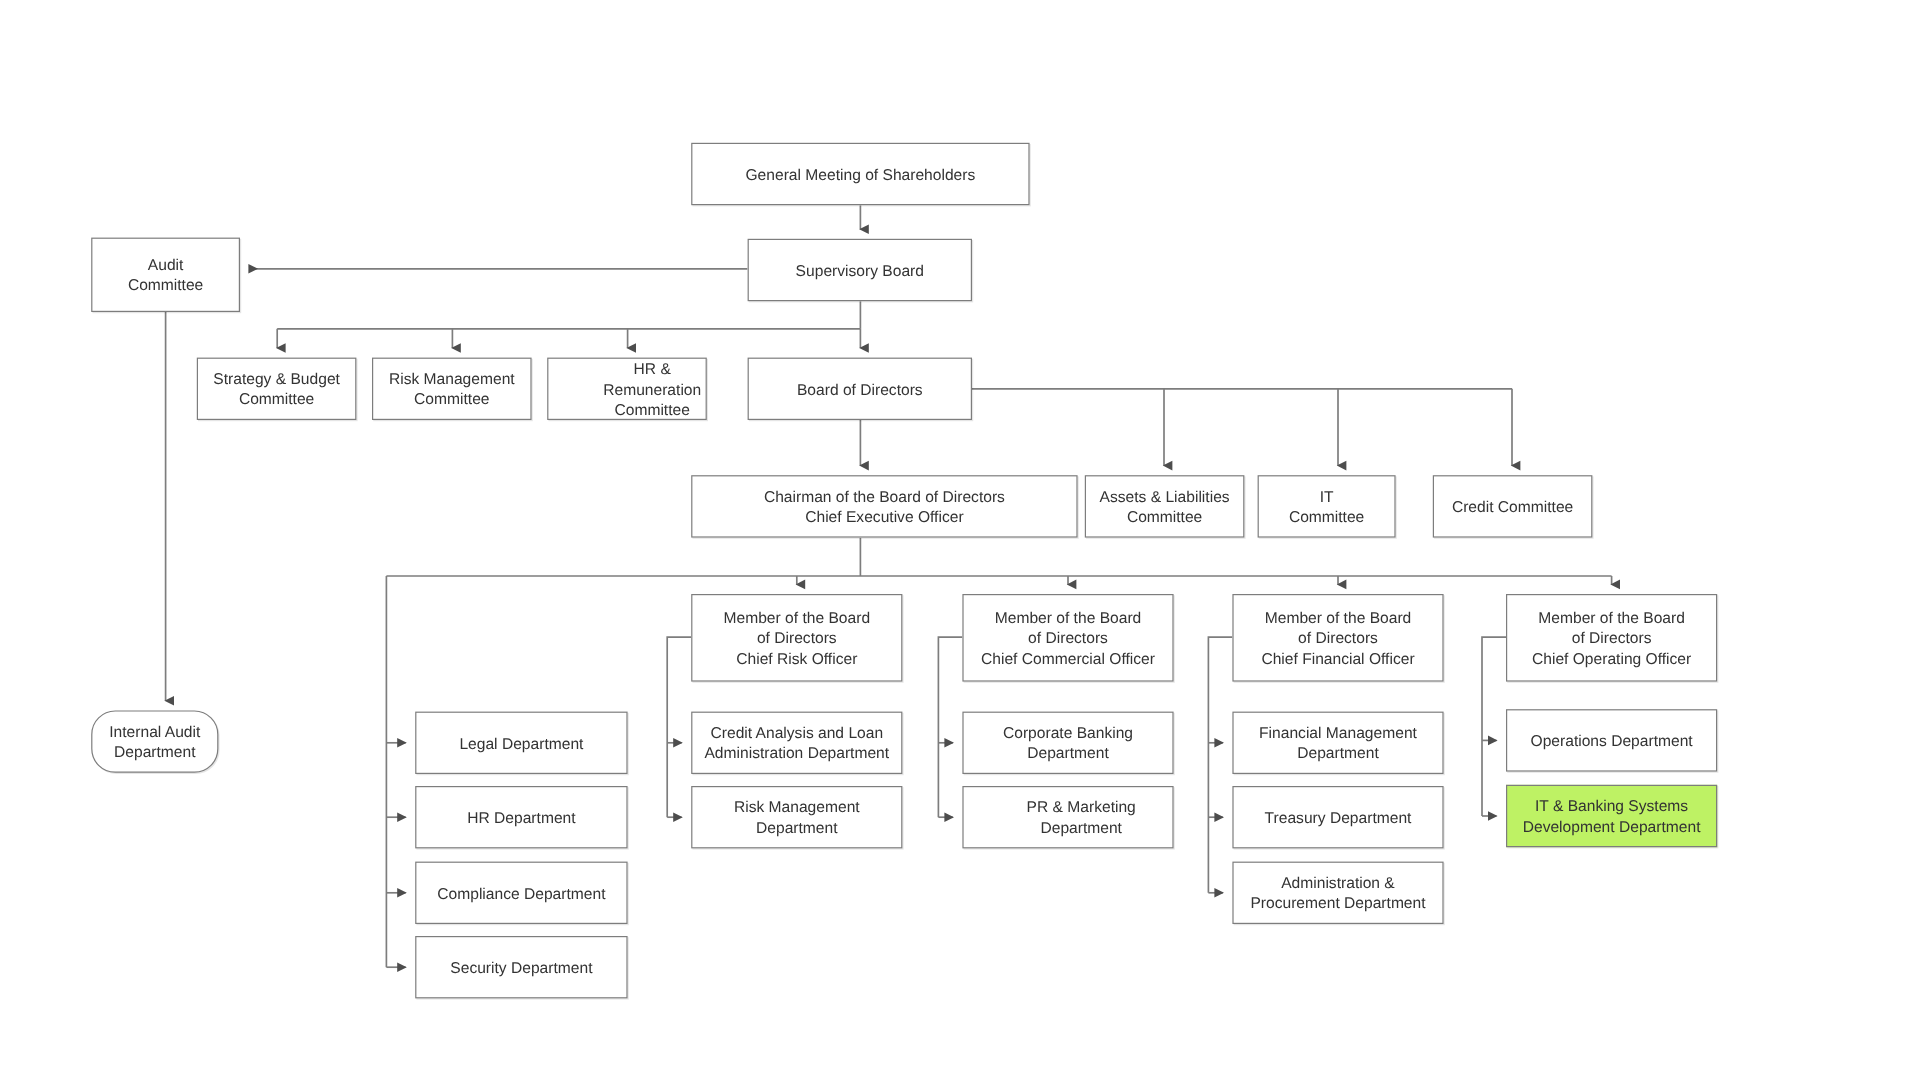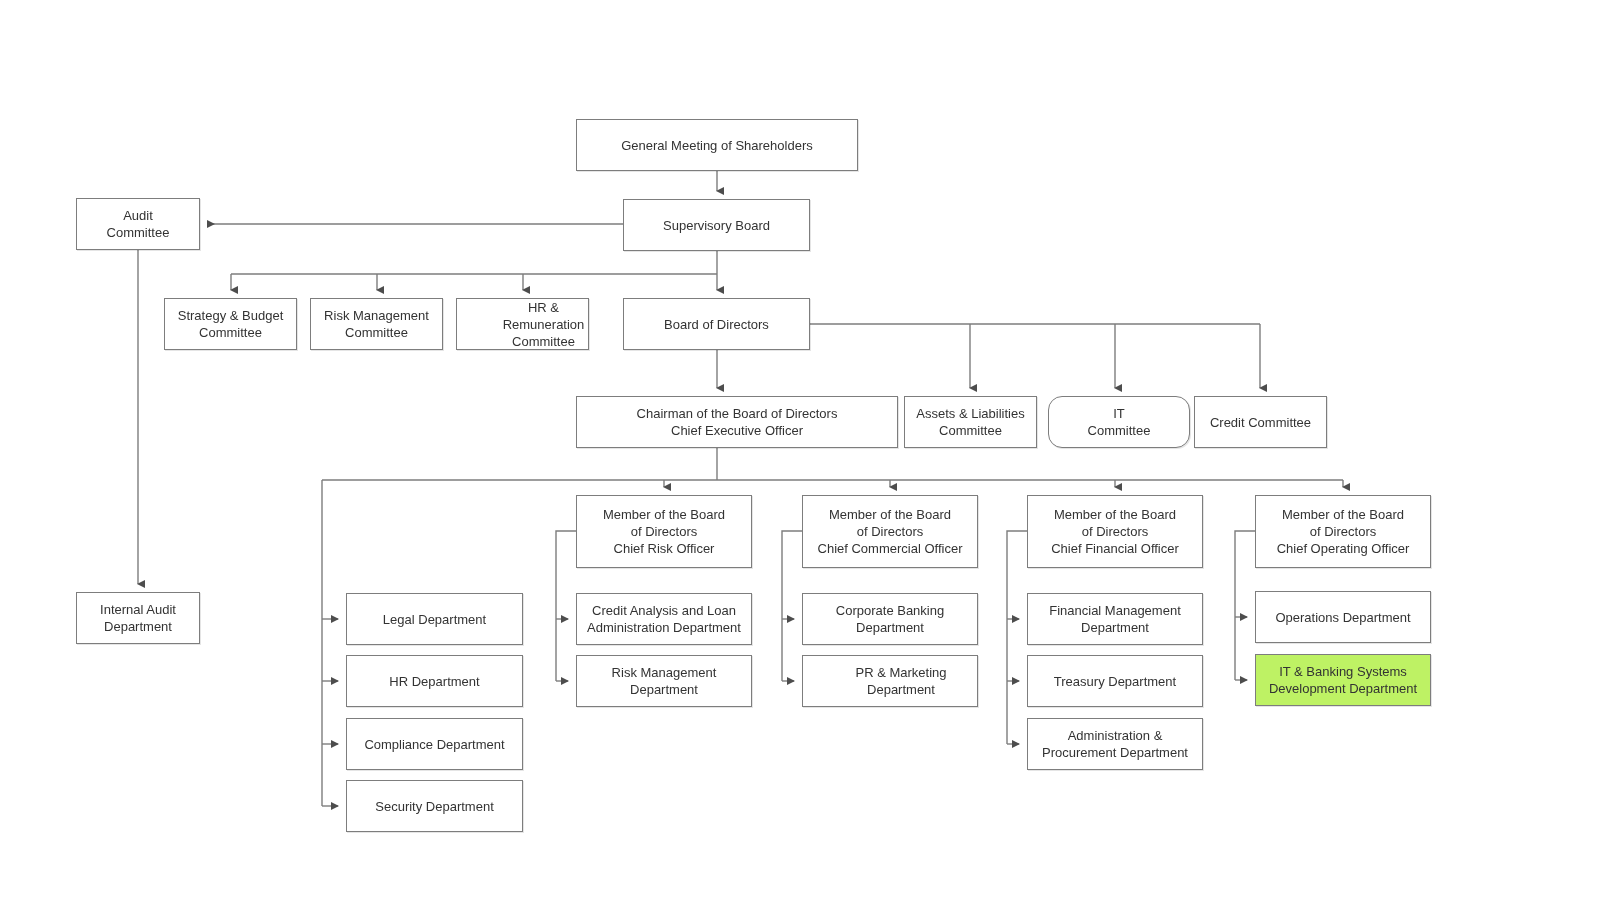--- a/index.html
+++ b/index.html
@@ -111,37 +111,37 @@
       <path d="M1007,701 L1019,701" marker-end="url(#arrow-right)"></path>
 
       <path d="M1255,488 L1235,488 L1235,637"></path>
       <path d="M1235,574 L1247,574" marker-end="url(#arrow-right)"></path>
       <path d="M1235,637 L1247,637" marker-end="url(#arrow-right)"></path>
     </g>
   </svg>
 
   <div class="node" style="left: 576px; top: 76px; width: 282px; height: 52px; background: rgb(255, 255, 255); border-color: rgb(125, 125, 125); color: rgb(51, 51, 51);">General Meeting of Shareholders</div>
   <div class="node" style="left: 623px; top: 156px; width: 187px; height: 52px; background: rgb(255, 255, 255); border-color: rgb(125, 125, 125); color: rgb(51, 51, 51);">Supervisory Board</div>
-  <div class="node" style="left: 76px; top: 155px; width: 124px; height: 52px; background: rgb(255, 255, 255); border-color: rgb(125, 125, 125); color: rgb(51, 51, 51);">Audit
+  <div class="node" style="left: 76px; top: 155px; width: 124px; height: 62px; background: rgb(255, 255, 255); border-color: rgb(125, 125, 125); color: rgb(51, 51, 51);">Audit
 Committee</div>
   <div class="node" style="left: 164px; top: 255px; width: 133px; height: 52px; background: rgb(255, 255, 255); border-color: rgb(125, 125, 125); color: rgb(51, 51, 51);">Strategy &amp; Budget
 Committee</div>
   <div class="node" style="left: 310px; top: 255px; width: 133px; height: 52px; background: rgb(255, 255, 255); border-color: rgb(125, 125, 125); color: rgb(51, 51, 51);">Risk Management
 Committee</div>
   <div class="node" style="left: 456px; top: 255px; width: 133px; height: 52px; background: rgb(255, 255, 255); border-color: rgb(125, 125, 125); color: rgb(51, 51, 51); padding-left: 48px;">HR &amp; Remuneration
 Committee</div>
   <div class="node" style="left: 623px; top: 255px; width: 187px; height: 52px; background: rgb(255, 255, 255); border-color: rgb(125, 125, 125); color: rgb(51, 51, 51);">Board of Directors</div>
   <div class="node" style="left: 576px; top: 353px; width: 322px; height: 52px; background: rgb(255, 255, 255); border-color: rgb(125, 125, 125); color: rgb(51, 51, 51);">Chairman of the Board of Directors
 Chief Executive Officer</div>
   <div class="node" style="left: 904px; top: 353px; width: 133px; height: 52px; background: rgb(255, 255, 255); border-color: rgb(125, 125, 125); color: rgb(51, 51, 51);">Assets &amp; Liabilities
 Committee</div>
-  <div class="node" style="left: 1048px; top: 353px; width: 142px; height: 52px; background: rgb(255, 255, 255); border-color: rgb(125, 125, 125); color: rgb(51, 51, 51); border-radius: 14px;">IT
+  <div class="node" style="left: 1048px; top: 353px; width: 115px; height: 52px; background: rgb(255, 255, 255); border-color: rgb(125, 125, 125); color: rgb(51, 51, 51);">IT
 Committee</div>
   <div class="node" style="left: 1194px; top: 353px; width: 133px; height: 52px; background: rgb(255, 255, 255); border-color: rgb(125, 125, 125); color: rgb(51, 51, 51);">Credit Committee</div>
-  <div class="node" style="left: 76px; top: 549px; width: 124px; height: 52px; background: rgb(255, 255, 255); border-color: rgb(125, 125, 125); color: rgb(51, 51, 51);">Internal Audit
+  <div class="node" style="left: 76px; top: 549px; width: 106px; height: 52px; background: rgb(255, 255, 255); border-color: rgb(125, 125, 125); color: rgb(51, 51, 51); border-radius: 20px;">Internal Audit
 Department</div>
   <div class="node" style="left: 576px; top: 452px; width: 176px; height: 73px; background: rgb(255, 255, 255); border-color: rgb(125, 125, 125); color: rgb(51, 51, 51);">Member of the Board
 of Directors
 Chief Risk Officer</div>
   <div class="node" style="left: 802px; top: 452px; width: 176px; height: 73px; background: rgb(255, 255, 255); border-color: rgb(125, 125, 125); color: rgb(51, 51, 51);">Member of the Board
 of Directors
 Chief Commercial Officer</div>
   <div class="node" style="left: 1027px; top: 452px; width: 176px; height: 73px; background: rgb(255, 255, 255); border-color: rgb(125, 125, 125); color: rgb(51, 51, 51);">Member of the Board
 of Directors
 Chief Financial Officer</div>

